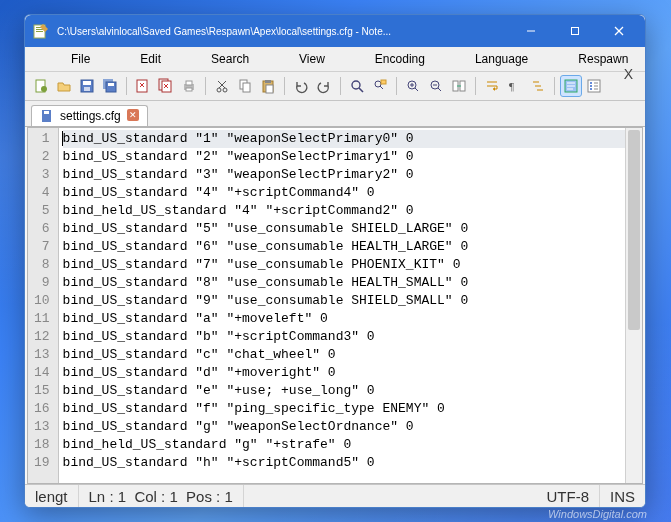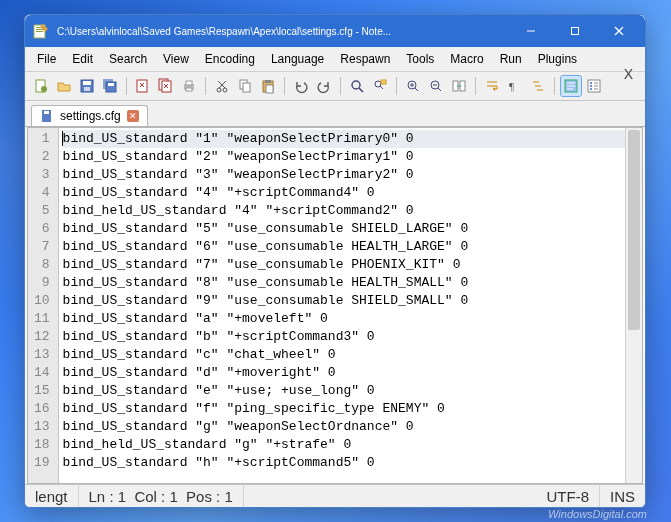--- a/index.html
+++ b/index.html
@@ -7,29 +7,29 @@
   .wave{position:absolute;inset:0;background:
     radial-gradient(ellipse 800px 400px at 100% 100%,rgba(255,255,255,0.15),transparent 50%),
     radial-gradient(ellipse 600px 300px at 0% 30%,rgba(255,255,255,0.1),transparent 50%);}
   .window{position:absolute;left:24px;top:14px;width:620px;height:492px;background:#f7f7f7;border:1px solid #4a7fc8;border-radius:6px;box-shadow:0 8px 30px rgba(0,0,0,0.35);display:flex;flex-direction:column;overflow:hidden;}
   .titlebar{height:32px;background:#2e6fd4;color:#fff;display:flex;align-items:center;padding:0 4px 0 8px;border-radius:6px 6px 0 0;}
   .titlebar .app-icon{width:16px;height:16px;margin-right:8px;display:inline-flex;align-items:center;justify-content:center;}
   .titlebar .app-icon svg{width:16px;height:16px;}
   .titlebar .title{flex:1;font-size:10px;white-space:nowrap;overflow:hidden;text-overflow:ellipsis;}
   .titlebar .winbtn{width:44px;height:28px;display:flex;align-items:center;justify-content:center;color:#fff;}
   .menubar{display:flex;align-items:center;background:#f0f0f0;border-bottom:1px solid #d0d0d0;padding:2px 4px;flex-wrap:wrap;position:relative;}
-  .menubar .mi{padding:3px 8px;font-size:12px;color:#000;}
+  .menubar .mi{padding:3px 8px;font-size:12px;color:#000;margin-left:34px;}
   .menubar .close-x{position:absolute;right:8px;top:19px;font-size:14px;color:#444;padding:0 4px;}
   .menubar .row{display:flex;width:100%;}
   .toolbar{display:flex;align-items:center;background:#f0f0f0;border-bottom:1px solid #c5c5c5;padding:4px 6px;gap:3px;}
   .tbtn{width:20px;height:20px;display:flex;align-items:center;justify-content:center;border-radius:2px;}
   .tbtn.active{background:#cfe4ff;outline:1px solid #6aa9e9;}
   .tsep{width:1px;height:18px;background:#c0c0c0;margin:0 3px;}
   .tabstrip{display:flex;background:#f0f0f0;padding:4px 6px 0;border-bottom:1px solid #b5b5b5;}
-  .tab{display:flex;align-items:center;padding:3px 8px;background:#fff;border:1px solid #b5b5b5;border-bottom:none;border-radius:3px 3px 0 0;font-size:12px;gap:6px;}
+  .tab{display:flex;align-items:flex-start;padding:3px 8px;background:#fff;border:1px solid #b5b5b5;border-bottom:none;border-radius:3px 3px 0 0;font-size:12px;gap:6px;}
   .tab .tab-icon{width:14px;height:14px;}
   .tab .tab-close{width:12px;height:12px;display:flex;align-items:center;justify-content:center;background:#d97757;border-radius:2px;color:#fff;font-size:9px;line-height:1;}
   .editor{flex:1;display:flex;background:#fff;overflow:hidden;font-family:"Courier New",monospace;font-size:13px;position:relative;border:1px solid #b5b5b5;margin:0 2px;}
   .gutter{background:#e8e8e8;color:#888;text-align:right;padding:2px 8px 2px 6px;border-right:1px solid #c5c5c5;user-select:none;}
   .gutter div{height:18px;line-height:18px;}
   .code{flex:1;padding:2px 4px;color:#000;overflow:hidden;}
   .code .line{height:18px;line-height:18px;white-space:pre;}
   .code .line.sel{background:#e8ebef;}
   .code .caret{border-left:1px solid #000;margin-left:-1px;}
   .vscroll{position:absolute;right:0;top:0;bottom:0;width:16px;background:#f0f0f0;border-left:1px solid #d0d0d0;}

